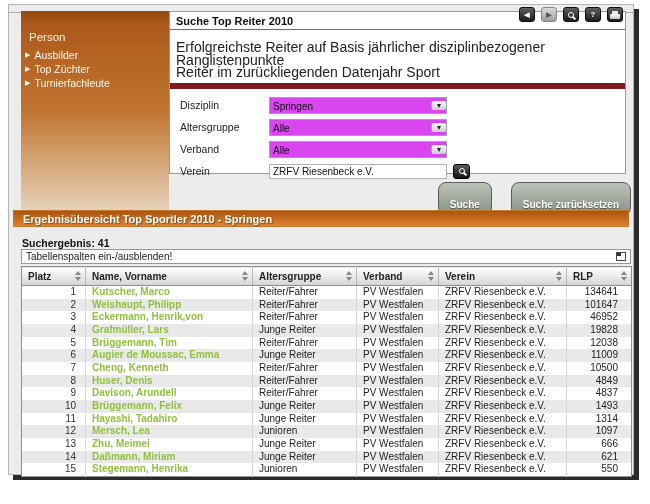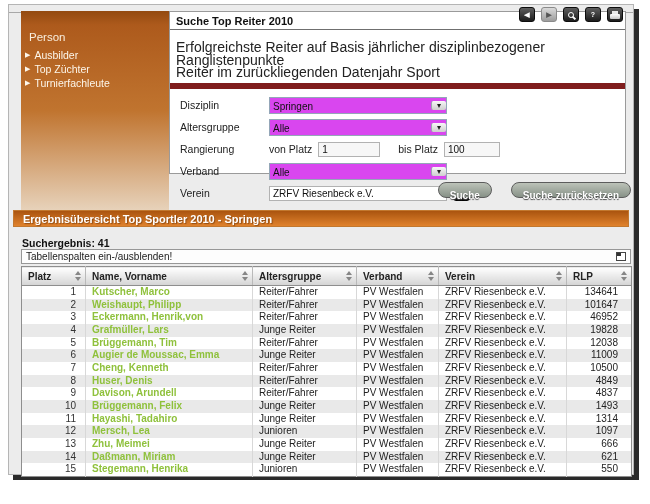--- a/index.html
+++ b/index.html
@@ -57,21 +57,21 @@
   .txt.wide { width:178px; background:#ffffff; }
   .inline-lbl { font-size:10.5px; color:#222; }
   .lookup { width:17px; height:15px; margin-left:6px; border:1px solid #000; border-radius:3px;
             background:linear-gradient(#5c5c5c,#141414); display:flex; align-items:center;
             justify-content:center; cursor:pointer; }
   .lookup .mag { width:6px; height:6px; }
 
   
   .actions { position:absolute; top:177px; left:160px; width:462px; display:flex;
              justify-content:flex-end; gap:19px; }
-  .btn { height:16px; border:1px solid #5c5c5c; border-radius:8px; padding:7px 11px;
+  .btn { height:16px; border:1px solid #5c5c5c; border-radius:8px; padding:16px 11px;
          background:linear-gradient(#bcc2b8,#879187); color:#ffffff; font-weight:bold;
          font-size:10px; text-shadow:0 1px 1px #4c4c4c; cursor:pointer;
          font-family:"Liberation Sans",sans-serif; }
 
   
   .results-bar { position:absolute; left:4px; top:205px; width:616px; height:17px;
                  background:linear-gradient(#aa540f,#e0822d); border:1px solid #c2782f;
                  color:#ffffff; font-size:11px; font-weight:bold; padding:2px 0 0 9px;
                  text-shadow:1px 1px 1px rgba(90,40,0,.55); }
   .count { position:absolute; left:13px; top:232px; font-size:10.5px; font-weight:bold; color:#111; }
@@ -156,27 +156,20 @@
       </div>
 
       <div class="frow">
         <span class="flabel">Altersgruppe</span>
         <div class="select">
           <span class="sel-val">Alle</span>
           <span class="sel-arrow">▾</span>
         </div>
       </div>
 
-      <div class="frow">
-        <span class="flabel">Rangierung</span>
-        <span class="inline-lbl" style="margin-right:6px;">von Platz</span>
-        <input class="txt" style="width: 62px; margin-right: 18px;" value="1">
-        <span class="inline-lbl" style="margin-right:6px;">bis Platz</span>
-        <input class="txt" style="width: 56px;" value="100">
-      </div>
 
       <div class="frow">
         <span class="flabel">Verband</span>
         <div class="select">
           <span class="sel-val">Alle</span>
           <span class="sel-arrow">▾</span>
         </div>
       </div>
 
       <div class="frow">

